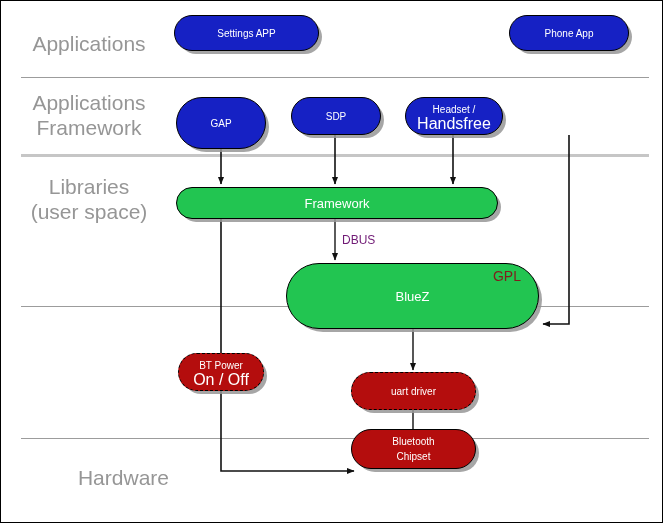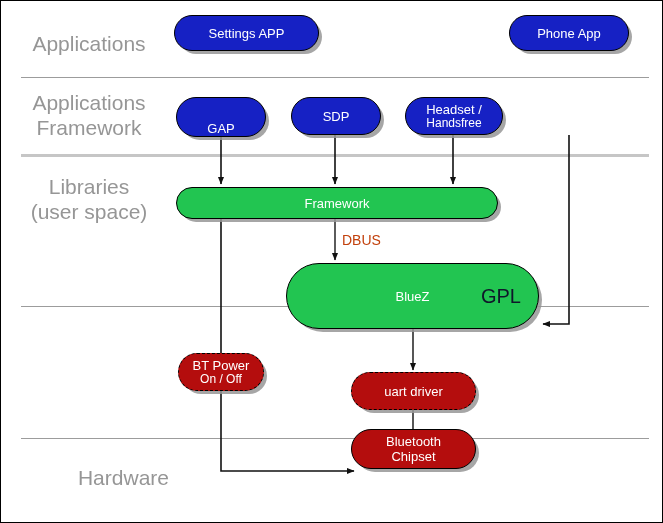--- a/index.html
+++ b/index.html
@@ -53,43 +53,43 @@
     flex-direction:column;
     align-items:center;
     justify-content:center;
     border:1.5px solid #000000;
     border-radius:999px;
     color:#ffffff;
     text-align:center;
     box-shadow:4px 4px 0px -1px rgba(150,150,150,0.85);
     z-index:3;
   }
-  .node .t1{font-size:13px;line-height:15px;}
-  .node .t2{font-size:12px;line-height:13px;}
+  .node .t1{font-size:10px;line-height:15px;}
+  .node .t2{font-size:16px;line-height:13px;}
   .node.blue{background:#1621c4;}
   .node.green{background:#22c551;}
   .node.red{background:#b40d0d;}
   .node.dashed{border-style:dashed;}
 
   
   .node.green .t1{font-size:13px;}
   .corner-note{
     position:absolute;
-    color:#0f172a;
-    font-size:20px;
+    color:#7f1d1d;
+    font-size:14px;
     line-height:16px;
     right:17px;
-    top:24px;
+    top:4px;
   }
 
   
   .edge-label{
     position:absolute;
-    color:#c2410c;
-    font-size:14px;
+    color:#701a75;
+    font-size:12px;
     line-height:14px;
     z-index:4;
     background:transparent;
   }
 </style>
 </head>
 <body>
 
 <div id="diagram">
 
@@ -136,21 +136,21 @@
   <div class="edge-label" style="left:341px; top:232px;">DBUS</div>
 
   <div class="node blue" style="left:173px; top:14px; width:145px; height:36px;">
     <span class="t1">Settings APP</span>
   </div>
 
   <div class="node blue" style="left:508px; top:14px; width:120px; height:36px;">
     <span class="t1">Phone App</span>
   </div>
 
-  <div class="node blue" style="left:175px; top:96px; width:90px; height:40px;justify-content:flex-end;">
+  <div class="node blue" style="left:175px; top:96px; width:90px; height:52px;">
     <span class="t1">GAP</span>
   </div>
 
   <div class="node blue" style="left:290px; top:96px; width:90px; height:38px;">
     <span class="t1">SDP</span>
   </div>
 
   <div class="node blue" style="left:404px; top:96px; width:98px; height:38px;">
     <span class="t1">Headset /</span>
     <span class="t2">Handsfree</span>

